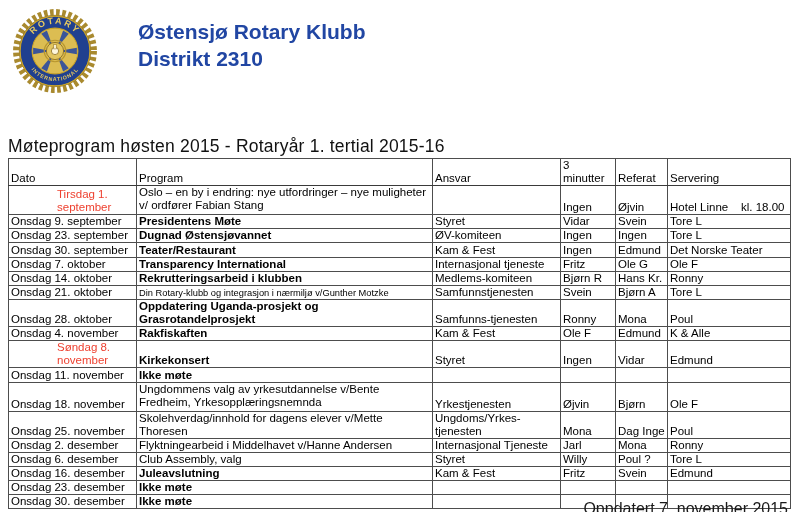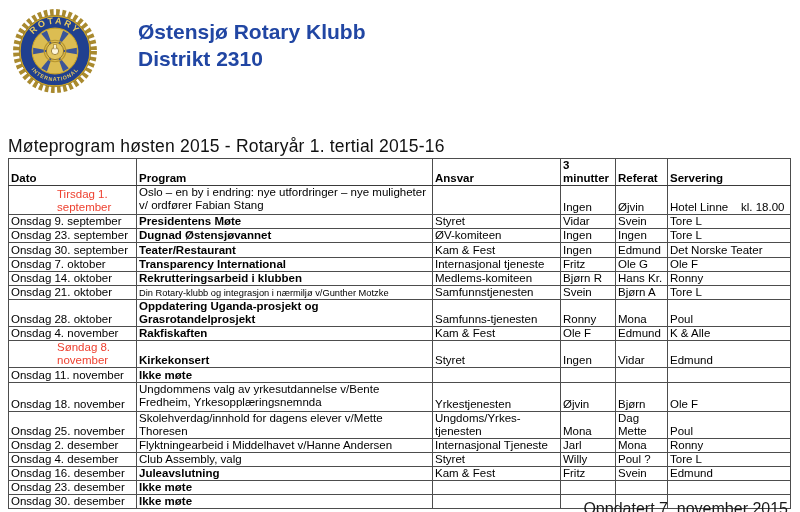--- a/index.html
+++ b/index.html
@@ -10,21 +10,21 @@
   .logo{position:absolute;left:12px;top:6px;width:86px;height:90px;}
   .brand{position:absolute;left:94px;top:18px;font-weight:bold;font-size:21px;line-height:27px;color:#2146a3;margin-left:44px;}
   .page-title{position:absolute;left:8px;top:136px;font-size:17.5px;font-weight:400;color:#111;letter-spacing:.2px;}
   table.program{
     position:absolute;left:8px;top:158px;width:782px;
     border-collapse:collapse;table-layout:fixed;
     font-size:11.5px;line-height:13px;color:#000;
     border:1.5px solid #3a3a3a;
   }
   th,td{border:1px solid #4d4d4d;padding:0 2px;vertical-align:bottom;overflow:hidden;text-align:left;}
-  th{font-weight:bold;height:13px;border-bottom:1.5px solid #3a3a3a;margin-left:43px;}
+  th{font-weight:normal;height:13px;border-bottom:1.5px solid #3a3a3a;margin-left:43px;}
   tr.single td{height:13.2px;}
   tr.tall td{height:28px;}
   tr.tall td.program-cell{vertical-align:top;}
   td.program-bold{font-weight:bold;margin-left:42px;}
   td.program-small{font-size:9.3px;line-height:12px;}
   td.date-red{color:#ee4130;padding-left:48px;}
   td.servering-cell{white-space:pre;}
   .footer{position:absolute;right:12px;top:500px;font-size:16px;color:#1a1a1a;}
 </style>
 </head>
@@ -187,33 +187,33 @@
         <td class="ansvar-cell">Yrkestjenesten</td>
         <td class="tre-minutter-cell">Øjvin</td>
         <td class="referat-cell">Bjørn</td>
         <td class="servering-cell">Ole F</td>
       </tr>
       <tr class="single">
         <td class="dato-cell">Onsdag 25. november</td>
         <td class="program-cell">Skolehverdag/innhold for dagens elever v/Mette Thoresen</td>
         <td class="ansvar-cell">Ungdoms/Yrkes-tjenesten</td>
         <td class="tre-minutter-cell">Mona</td>
-        <td class="referat-cell">Dag Mette</td>
+        <td class="referat-cell">Dag Inge</td>
         <td class="servering-cell">Poul</td>
       </tr>
       <tr class="single">
         <td class="dato-cell">Onsdag 2. desember</td>
         <td class="program-cell">Flyktningearbeid i Middelhavet v/Hanne Andersen</td>
         <td class="ansvar-cell">Internasjonal Tjeneste</td>
         <td class="tre-minutter-cell">Jarl</td>
         <td class="referat-cell">Mona</td>
         <td class="servering-cell">Ronny</td>
       </tr>
       <tr class="single">
-        <td class="dato-cell">Onsdag 4. desember</td>
+        <td class="dato-cell">Onsdag 6. desember</td>
         <td class="program-cell">Club Assembly, valg</td>
         <td class="ansvar-cell">Styret</td>
         <td class="tre-minutter-cell">Willy</td>
         <td class="referat-cell">Poul ?</td>
         <td class="servering-cell">Tore L</td>
       </tr>
       <tr class="single">
         <td class="dato-cell">Onsdag 16. desember</td>
         <td class="program-cell program-bold">Juleavslutning</td>
         <td class="ansvar-cell">Kam &amp; Fest</td>

